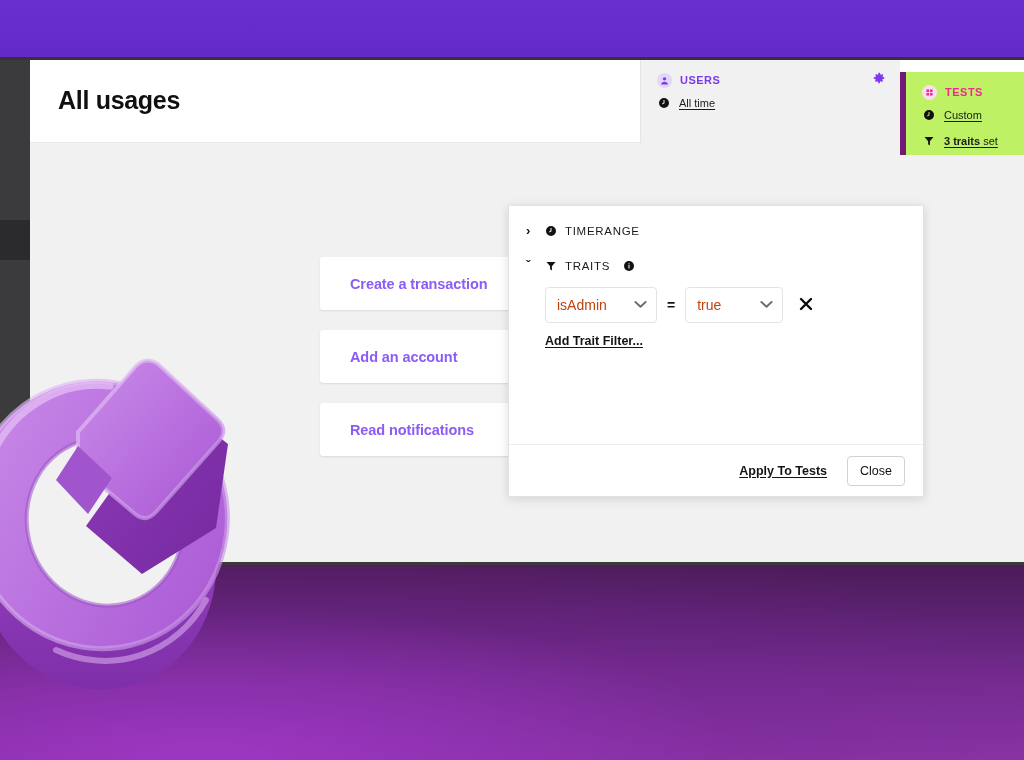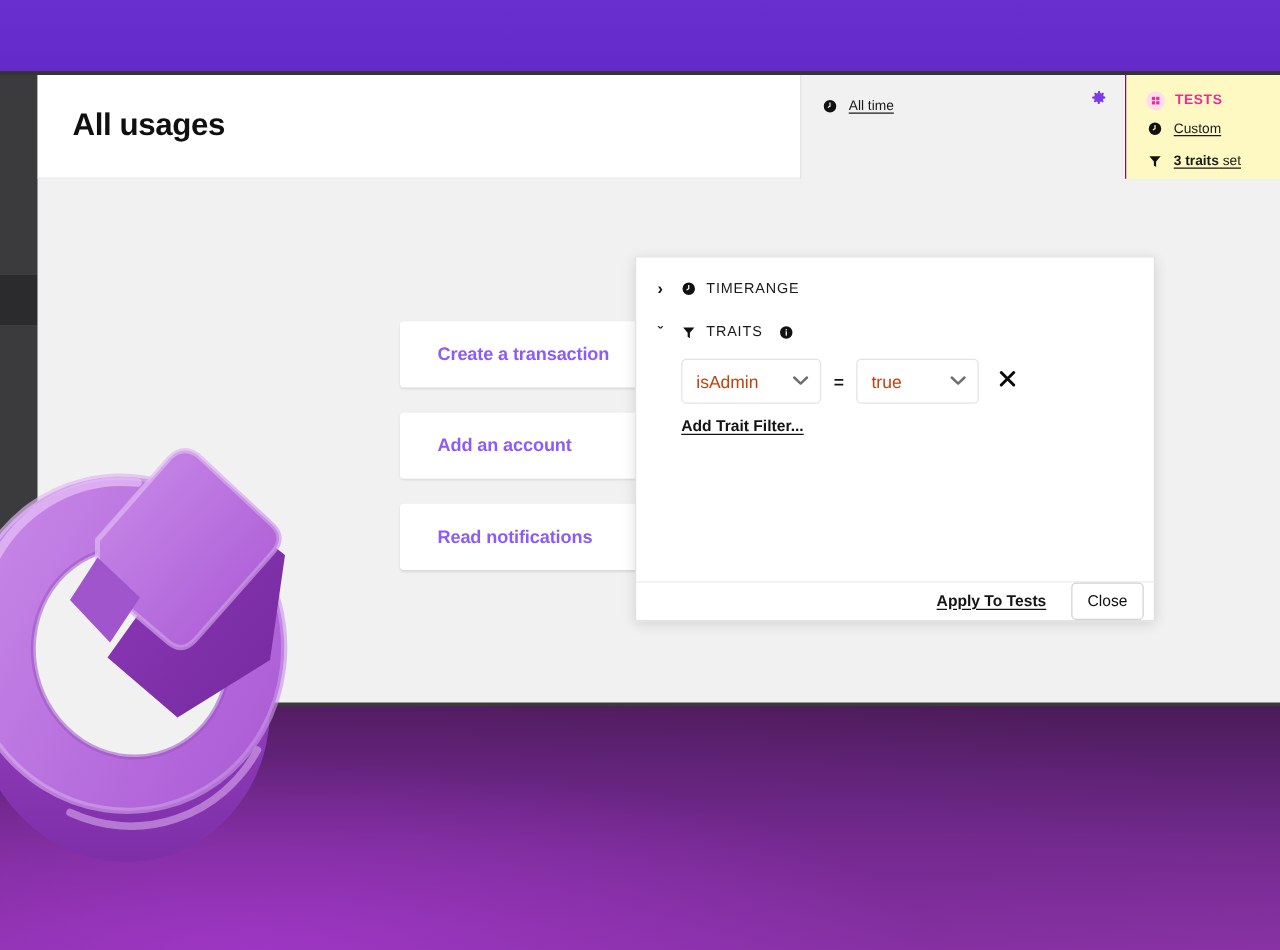--- a/index.html
+++ b/index.html
@@ -64,21 +64,21 @@
 
   
   #summary {
     position: absolute; left: 610px; top: 0; width: 384px; height: 83px;
     display: flex;
   }
   .sum-col {
     position: relative; height: 83px; padding: 11px 0 0 16px;
   }
   .sum-col.users { width: 260px; background: #f1f1f1; border-left: 1px solid #e4e4e4; }
-  .sum-col.tests { width: 124px; background: #fef9c3; border-left: 1px solid #701a75; }
+  .sum-col.tests { width: 124px; background: #bef264; border-left: 6px solid #701a75; margin-top: 12px; }
   .sum-head { display: flex; align-items: center; gap: 8px; height: 18px; }
   .sum-badge {
     width: 15px; height: 15px; border-radius: 50%;
     display: flex; align-items: center; justify-content: center; flex: none;
   }
   .sum-badge.users { background: #e3d6fb; }
   .sum-badge.tests { background: #fcdcef; }
   .sum-title { font-size: 11px; font-weight: 700; letter-spacing: 0.5px; }
   .sum-title.users { color: #7c3aed; }
   .sum-title.tests { color: #ec2c93; }
@@ -152,24 +152,24 @@
   .remove-x {
     margin-left: 16px; font-size: 16px; font-weight: 700; color: #0b0b0b;
     cursor: pointer; line-height: 1;
   }
   #add-trait {
     position: absolute; left: 36px; top: 128px;
     font-size: 12.5px; font-weight: 700; color: #141414;
     text-decoration: underline; text-underline-offset: 2px; cursor: pointer;
   }
   #filter-footer {
-    position: absolute; left: 0; bottom: 0; width: 414px; height: 31px;
+    position: absolute; left: 0; bottom: 0; width: 414px; height: 52px;
     border-top: 1px solid #ececec;
     display: flex; align-items: center; justify-content: flex-end;
-    padding-right: 8px; gap: 20px;
+    padding-right: 18px; gap: 20px;
   }
   #apply-link {
     font-size: 12.5px; font-weight: 700; color: #141414;
     text-decoration: underline; text-underline-offset: 2px; cursor: pointer;
   }
   #close-btn {
     height: 30px; min-width: 48px; padding: 0 12px;
     border: 1px solid #d2d2d2; border-radius: 4px; background: #fff;
     font-family: "Liberation Sans", sans-serif; font-size: 12.5px; color: #111;
     cursor: pointer;
@@ -203,20 +203,29 @@
     </div>
 
     <div id="viewport">
 
       <div id="app-header">
         <div id="page-title">All usages</div>
 
         <div id="summary">
 
           <div class="sum-col users">
+            <div class="sum-head">
+              <span class="sum-badge users">
+                <svg width="9" height="9" viewBox="0 0 16 16" fill="#7c3aed">
+                  <circle cx="8" cy="5" r="3"></circle>
+                  <path d="M2 15c0-3.3 2.7-5 6-5s6 1.7 6 5z"></path>
+                </svg>
+              </span>
+              <span class="sum-title users">USERS</span>
+            </div>
             <div class="gear-btn">
               <svg width="14" height="14" viewBox="0 0 24 24" fill="#7c3aed">
                 <path d="M12 8.5A3.5 3.5 0 1 0 12 15.5 3.5 3.5 0 0 0 12 8.5zm0 5.2a1.7 1.7 0 1 1 0-3.4 1.7 1.7 0 0 1 0 3.4z"></path>
                 <path d="M21 13.2v-2.4l-2.3-.4a6.9 6.9 0 0 0-.7-1.7l1.3-1.9-1.7-1.7-1.9 1.3a6.9 6.9 0 0 0-1.7-.7L13.6 3h-2.4l-.4 2.7c-.6.17-1.16.4-1.7.7L7.2 5.1 5.5 6.8l1.3 1.9c-.3.54-.53 1.1-.7 1.7L3 10.8v2.4l2.7.4c.17.6.4 1.16.7 1.7l-1.3 1.9 1.7 1.7 1.9-1.3c.54.3 1.1.53 1.7.7l.4 2.7h2.4l.4-2.7c.6-.17 1.16-.4 1.7-.7l1.9 1.3 1.7-1.7-1.3-1.9c.3-.54.53-1.1.7-1.7z"></path>
               </svg>
             </div>
 
             <div class="sum-row">
               <span class="sum-ico">
                 <svg width="12" height="12" viewBox="0 0 24 24" fill="#111">

